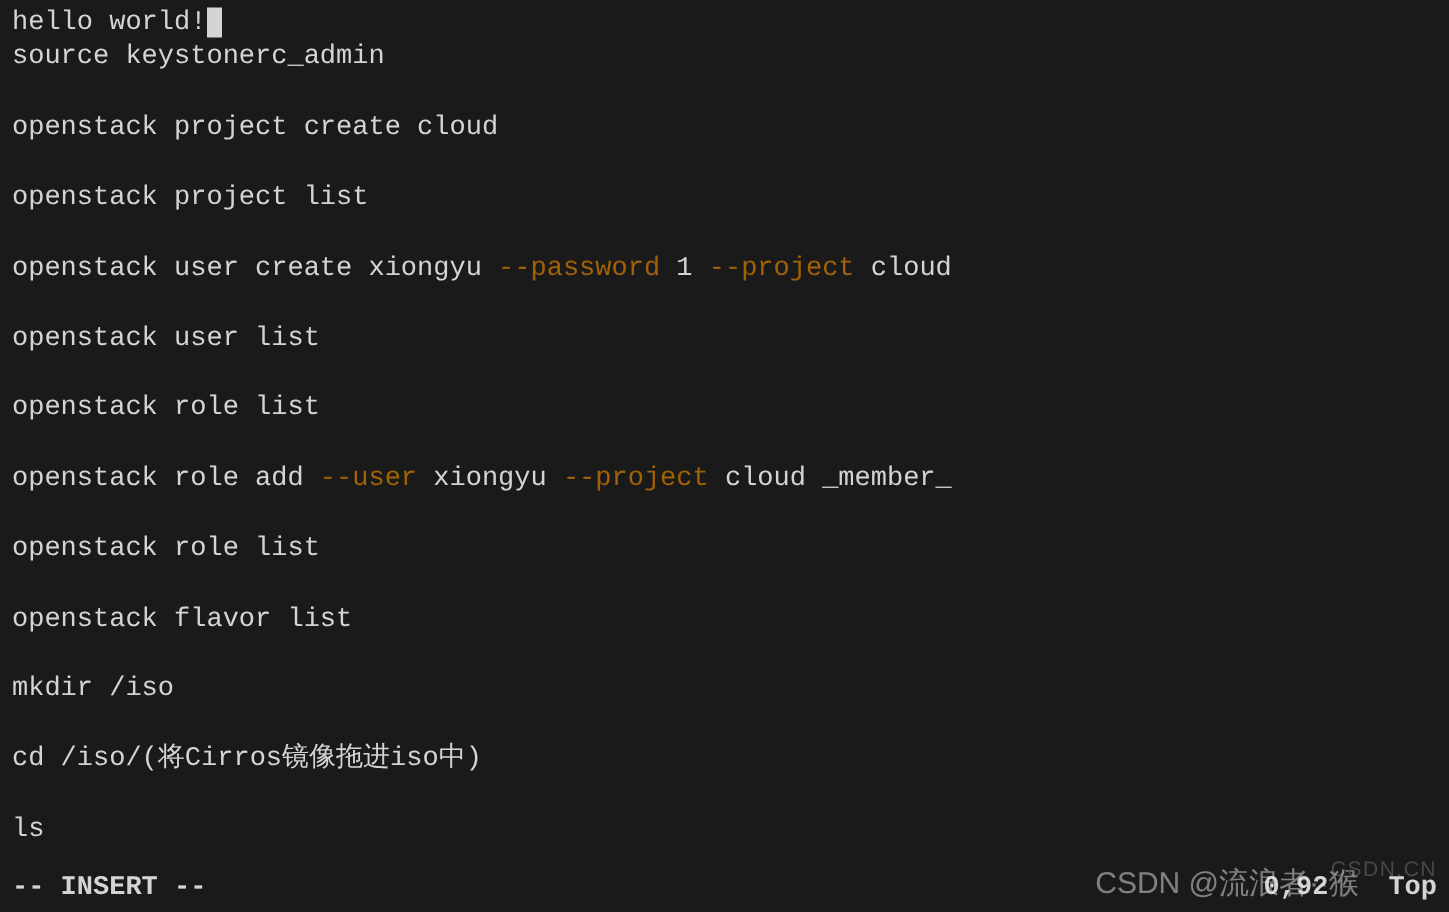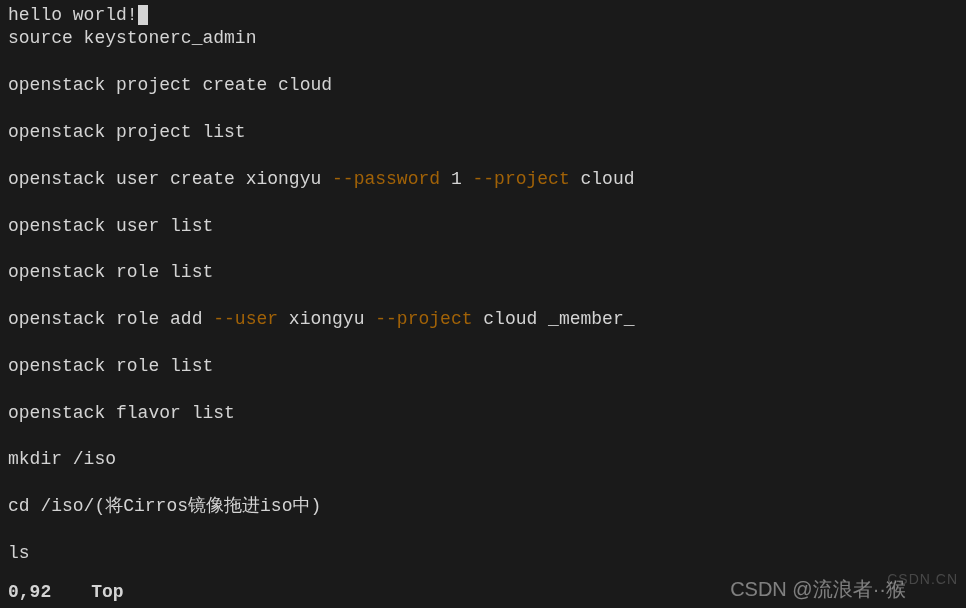--- a/index.html
+++ b/index.html
@@ -69,20 +69,21 @@
       opacity: 0.6;
       letter-spacing: 1px;
     }
   </style>
 </head>
 <body>
 
 <div class="terminal" id="terminal-content"><div class="line"><span>hello world!</span><span class="cursor">&nbsp;</span></div><div class="line">source keystonerc_admin</div><div class="line">&nbsp;</div><div class="line">openstack project create cloud</div><div class="line">&nbsp;</div><div class="line">openstack project list</div><div class="line">&nbsp;</div><div class="line"><span>openstack user create xiongyu </span><span class="flag">--password</span><span> 1 </span><span class="flag">--project</span><span> cloud</span></div><div class="line">&nbsp;</div><div class="line">openstack user list</div><div class="line">&nbsp;</div><div class="line">openstack role list</div><div class="line">&nbsp;</div><div class="line"><span>openstack role add </span><span class="flag">--user</span><span> xiongyu </span><span class="flag">--project</span><span> cloud _member_</span></div><div class="line">&nbsp;</div><div class="line">openstack role list</div><div class="line">&nbsp;</div><div class="line">openstack flavor list</div><div class="line">&nbsp;</div><div class="line">mkdir /iso</div><div class="line">&nbsp;</div><div class="line">cd /iso/(将Cirros镜像拖进iso中)</div><div class="line">&nbsp;</div><div class="line">ls</div></div>
 
 <div class="status-line">
+  <span>-- INSERT --</span>
   <span class="status-right">
     <span>0,92</span>
     <span>Top</span>
   </span>
 </div>
 
 <div class="watermark2">CSDN.CN</div>
 <div class="watermark">CSDN @流浪者··猴</div>
 
 </body></html>

